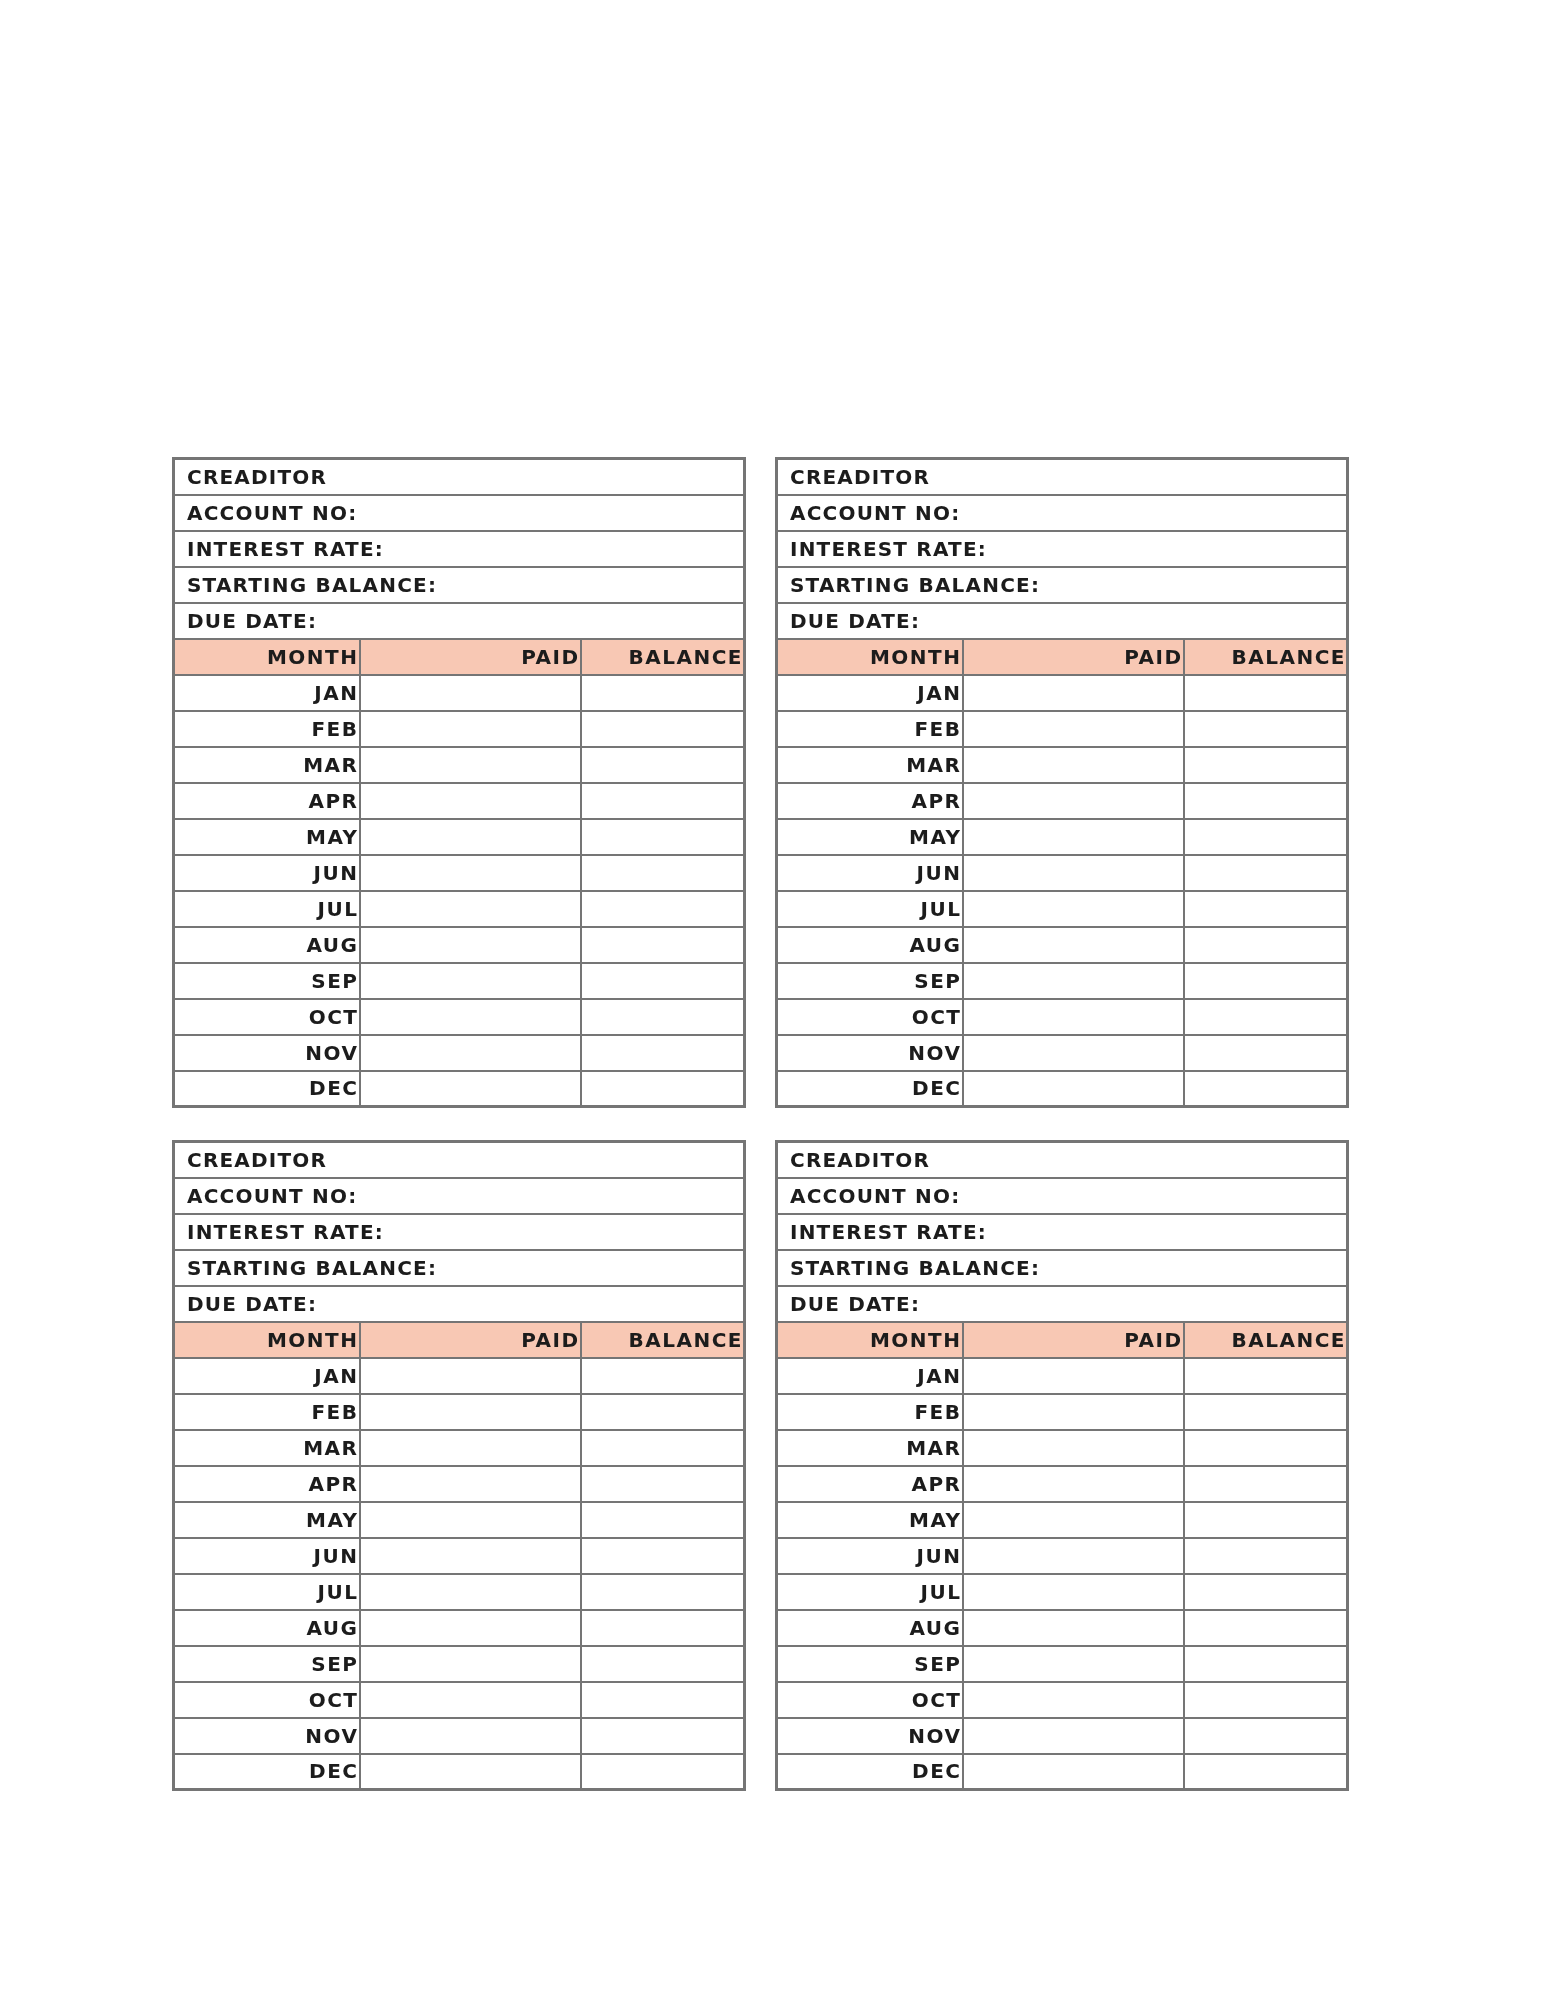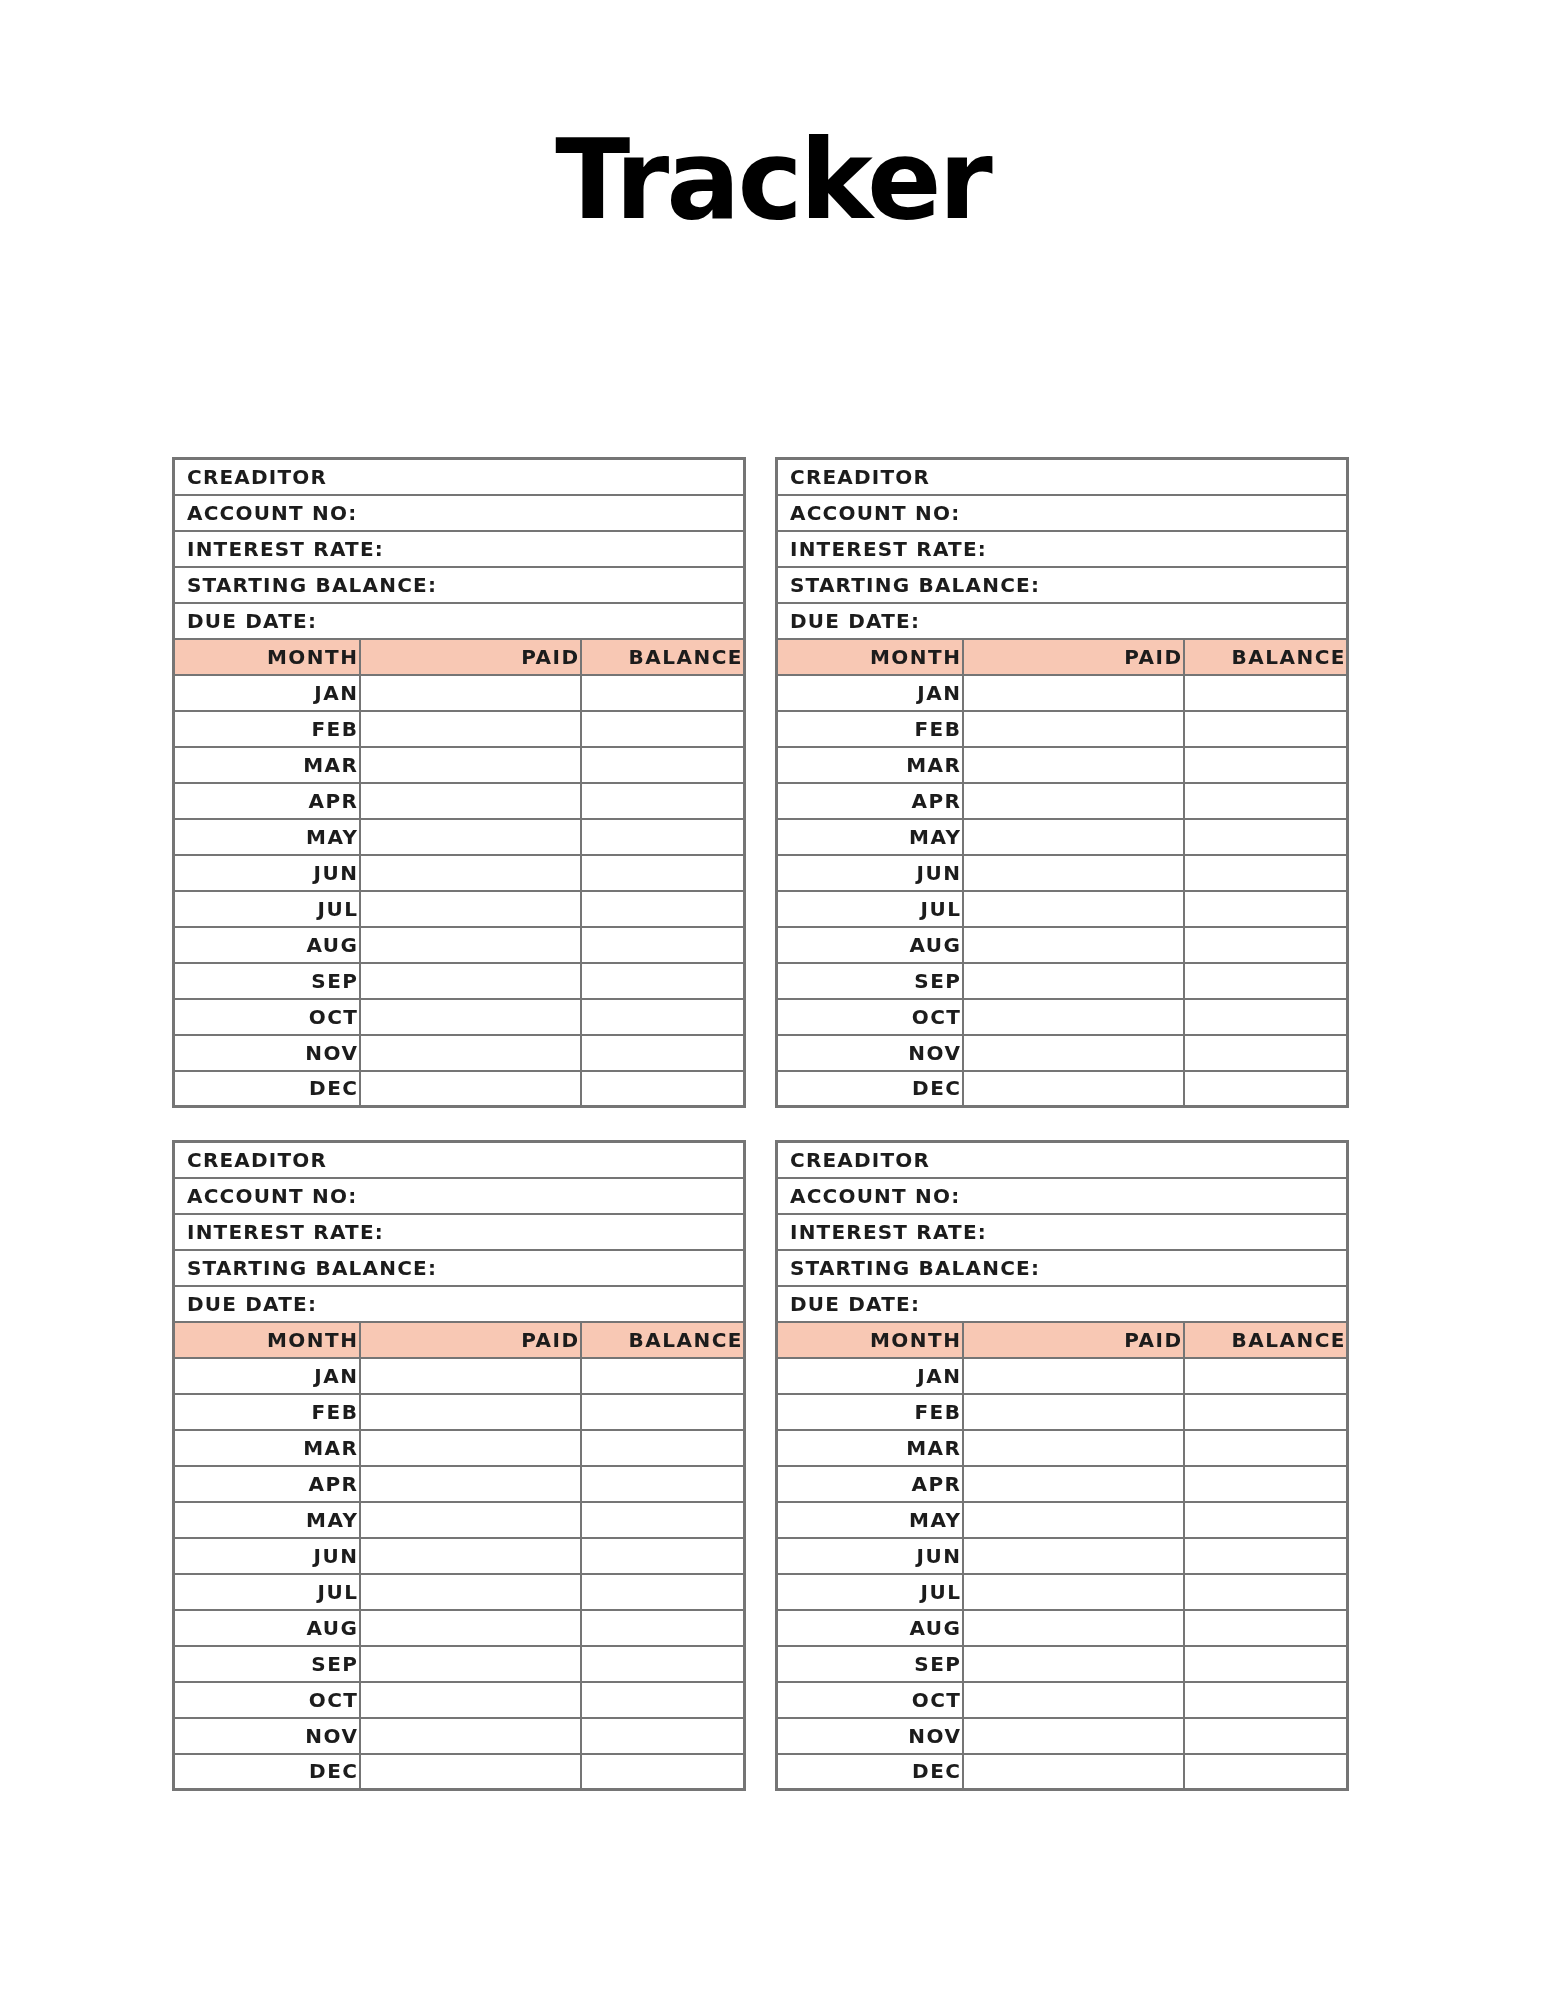--- a/index.html
+++ b/index.html
@@ -47,21 +47,20 @@
   }
   tr.month-row td.month-cell{
     text-align:right;letter-spacing:1.5px;
   }
   tr.month-row td.value-cell{background:#fff;}
 </style>
 </head>
 <body>
 
 <h1 class="title">
-  <span>Tracker</span>
 </h1>
 
 <div class="cards-grid" id="cards-grid">
   <table class="card">
     <colgroup>
       <col class="c-month">
         <col class="c-paid">
         <col class="c-balance">
     </colgroup>
     <tbody>

